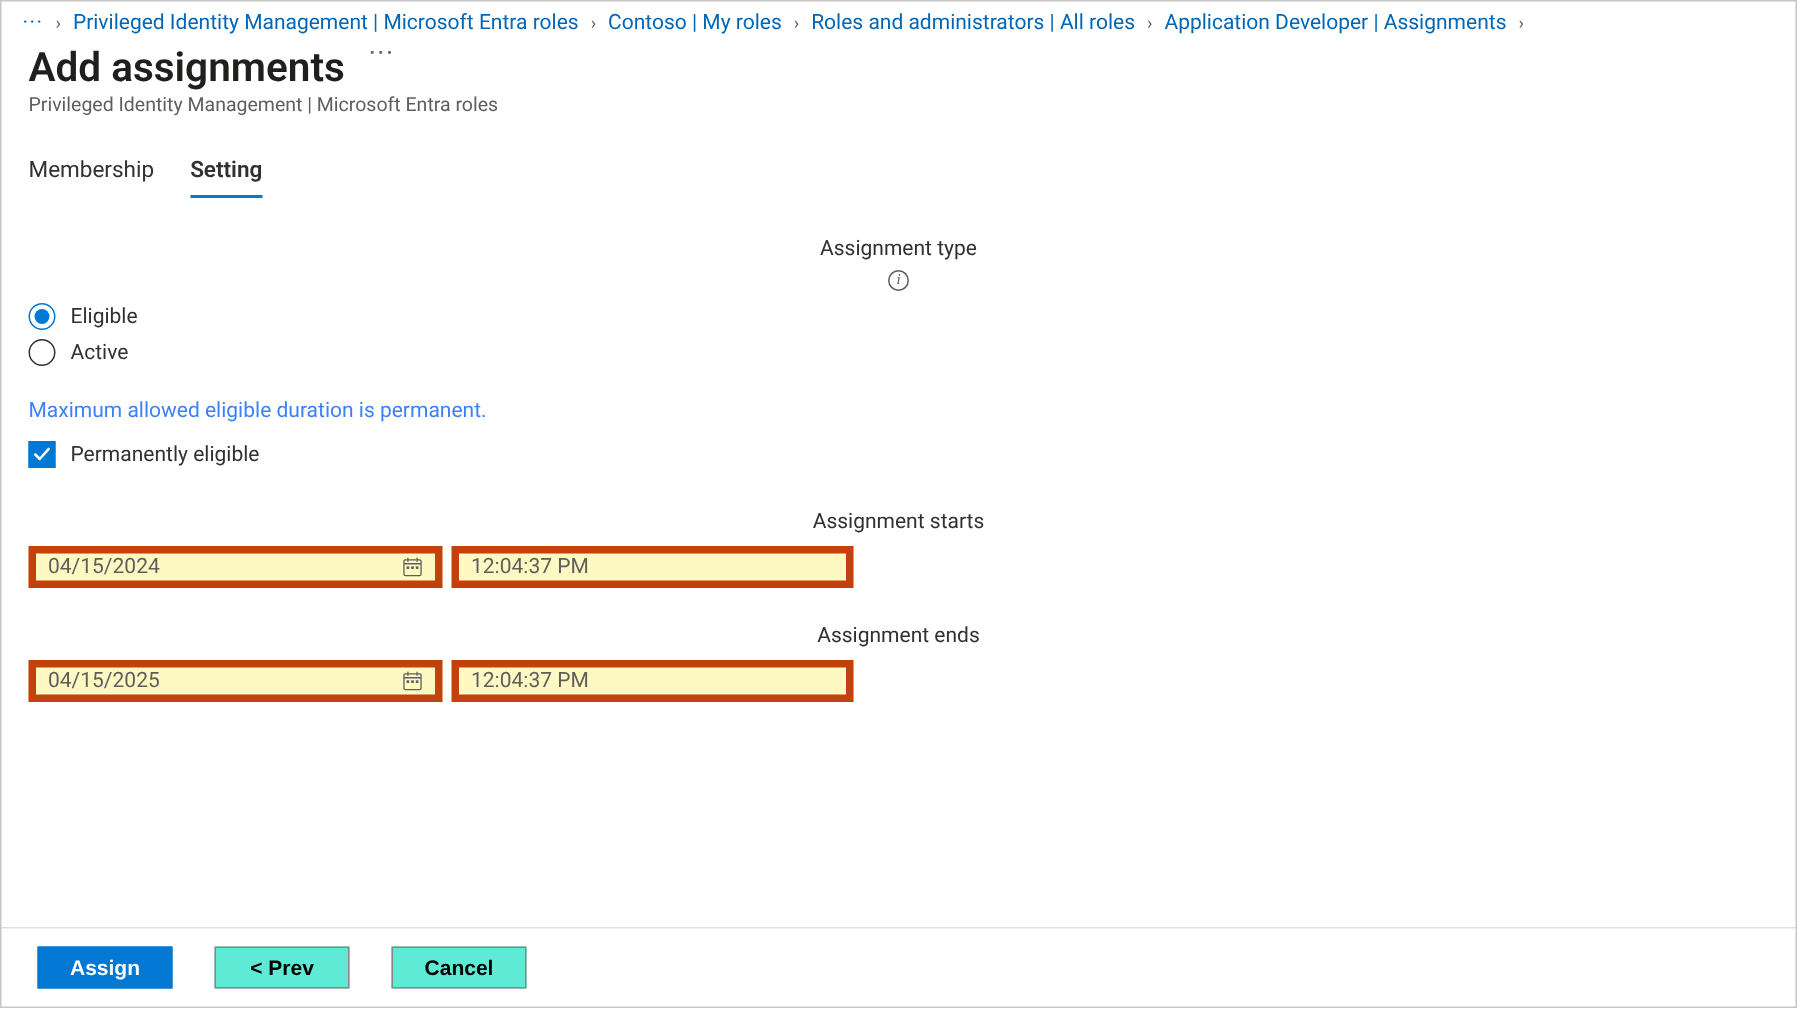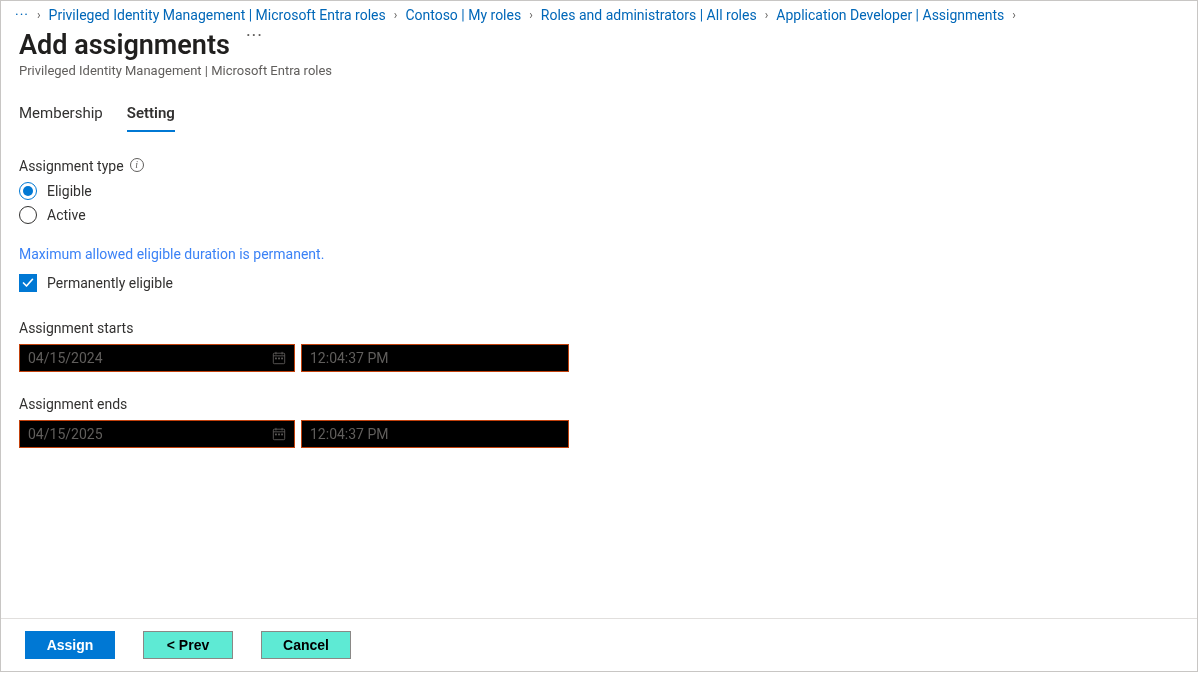--- a/index.html
+++ b/index.html
@@ -97,22 +97,24 @@
   
   .body {
     padding: 26px 18px 0 18px;
     flex: 1;
     overflow: auto;
   }
   .field-label {
     font-size: 14px;
     color: #323130;
     display: flex;
+    align-items: center;
     gap: 6px;
     margin-bottom: 8px;
+    flex-direction: column;
   }
   .info-icon {
     width: 14px; height: 14px;
     border: 1px solid #605e5c;
     border-radius: 50%;
     display: inline-flex;
     align-items: center;
     justify-content: center;
     font-size: 10px;
     color: #605e5c;
@@ -172,22 +174,22 @@
   .checkbox svg { width: 12px; height: 12px; }
 
   .dt-group { margin-bottom: 24px; }
   .dt-row {
     display: flex;
     gap: 6px;
     margin-top: 6px;
   }
   .date-input, .time-input {
     position: relative;
-    border: 1px solid #c2410c;
-    background: #000000;
+    border: 5px solid #c2410c;
+    background: #fef9c3;
     height: 28px;
     display: flex;
     align-items: center;
     padding: 0 8px;
     color: #605e5c;
     font-size: 14px;
   }
   .date-input { width: 276px; justify-content: space-between; }
   .time-input { width: 268px; text-align: right; }
   .cal-icon {

